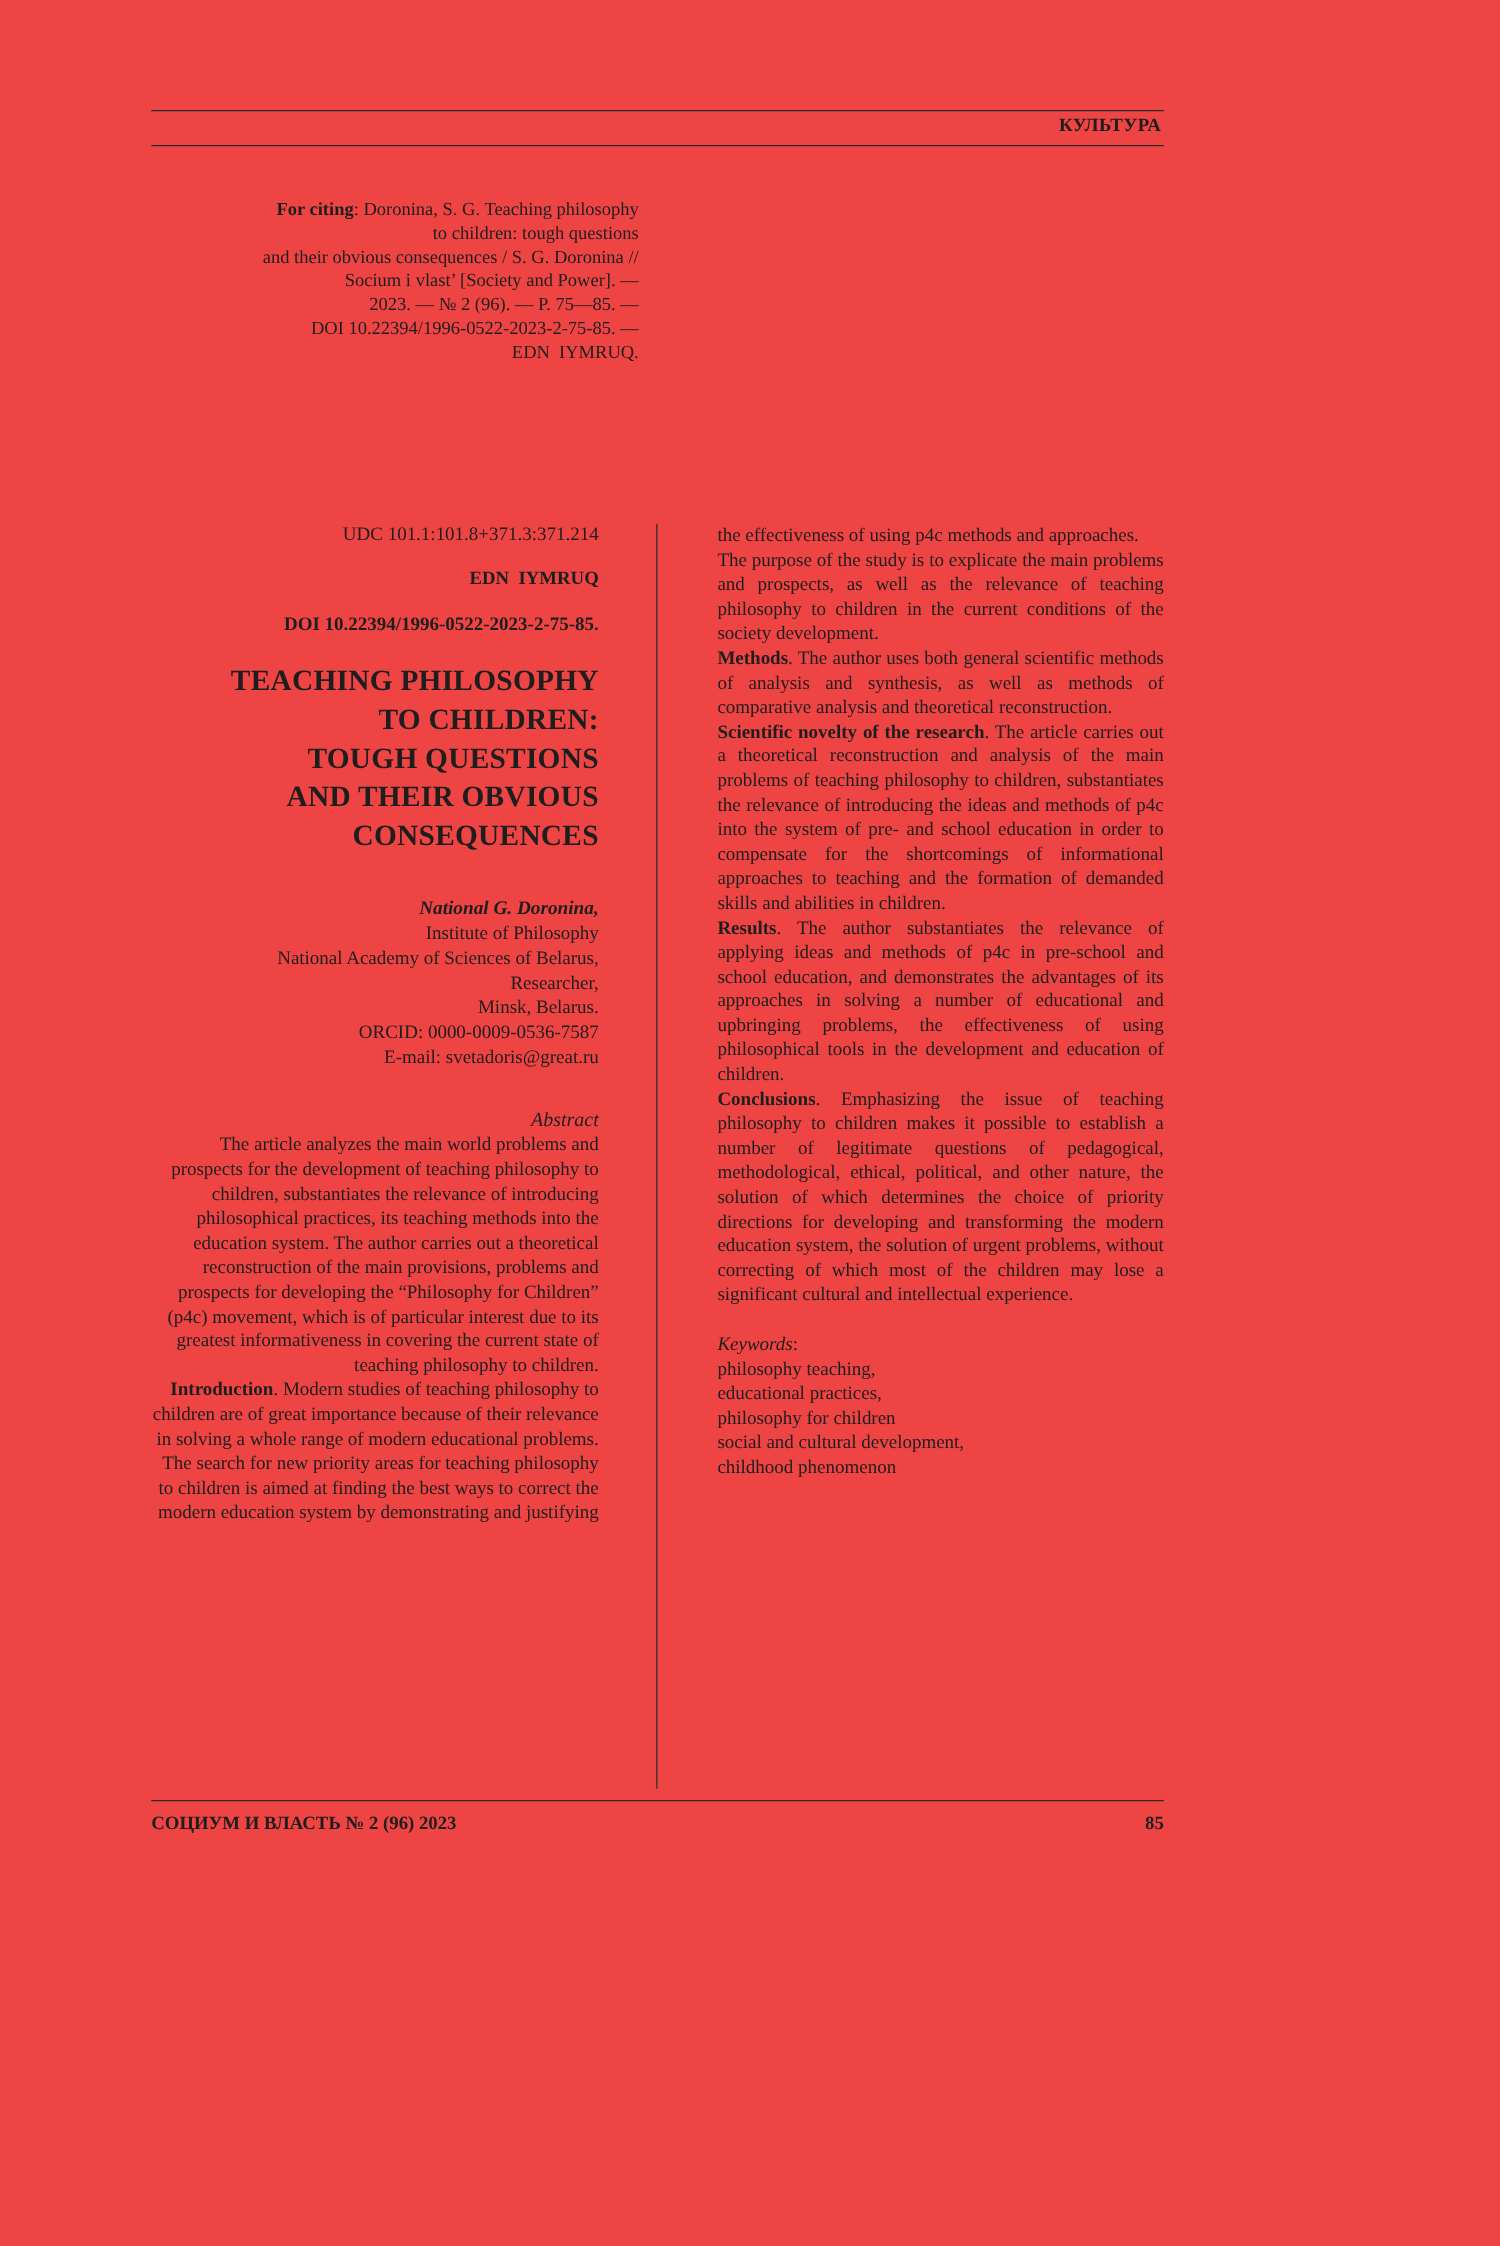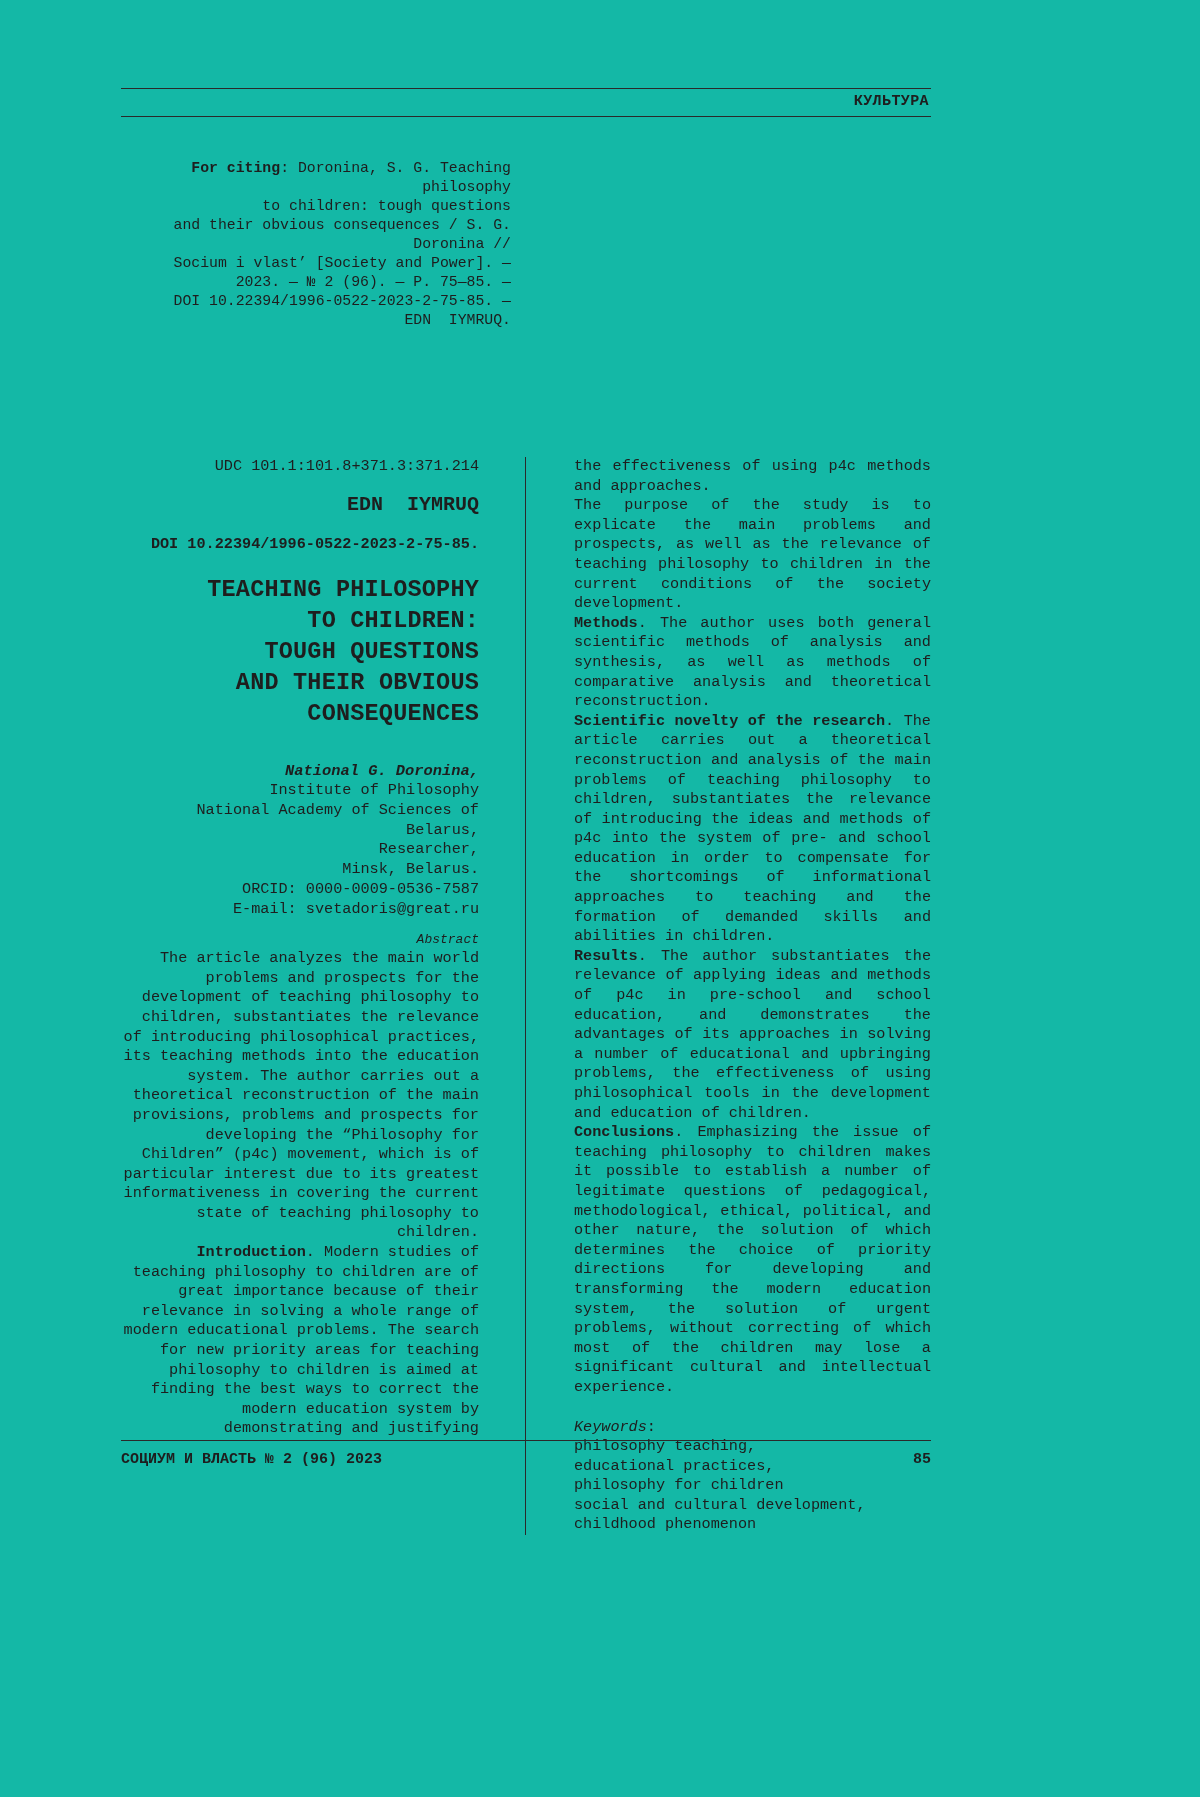--- a/index.html
+++ b/index.html
@@ -1,19 +1,19 @@
 <!DOCTYPE html>
 <html><head>
 <meta charset="utf-8">
 <style>
   * { margin:0; padding:0; box-sizing:border-box; }
   html,body { background:#ffffff; }
   .page {
-    width:1200px; height:1797px; background:#14b8a6; position:relative;
-    font-family:Liberation Mono, monospace; color:#1e1e1e;
+    width:1200px; height:1797px; background:#ef4444; position:relative;
+    font-family:Liberation Serif, serif; color:#1e1e1e;
     overflow:hidden;
   }
   .content { position:absolute; left:121px; top:0; width:810px; }
 
   .header-band {
     margin-top:88px;
     border-top:1px solid #2a2a2a;
     border-bottom:1px solid #2a2a2a;
     text-align:right;
     padding:4px 2px 6px 0;
@@ -25,32 +25,32 @@
     font-size:14.8px; line-height:19px; white-space:pre-line;
   }
   .citation b { font-weight:bold;padding-left:32px; }
 
   .columns { display:flex; margin-top:127px; min-height:1012px; align-items:stretch;gap:32px; }
   .col-left  { width:390px; text-align:right; }
   .divider   { width:1px; background:#2a2a2a; margin-left:14px; }
   .col-right { width:405px; padding-left:16px; font-size:15.2px; line-height:19.6px; }
 
   .udc { font-size:15.2px; margin-bottom:18px; }
-  .edn { font-size:20px; font-weight:bold; margin-bottom:19px; }
+  .edn { font-size:15px; font-weight:bold; margin-bottom:19px; }
   .doi { font-size:15.2px; font-weight:bold; margin-bottom:21px; }
 
   .title {
     font-weight:bold; font-size:23.5px; line-height:31px;
     white-space:pre-line; margin-bottom:32px; letter-spacing:0.2px;
   }
 
   .author-name { font-weight:bold; font-style:italic; font-size:15.4px; line-height:20px; }
   .affil-line  { font-size:15.2px; line-height:19.8px; }
 
-  .abstract-label { font-style:italic; font-size:13px; line-height:19.6px; margin-top:10px; }
+  .abstract-label { font-style:italic; font-size:16px; line-height:19.6px; margin-top:31px; }
   .left-para { font-size:15.2px; line-height:19.6px; }
   .left-para b { font-weight:bold; }
 
   .jpara { text-align:justify; }
   .jpara b { font-weight:bold; }
 
   .keywords { margin-top:20px; }
   .kw-label { font-style:italic; }
   .kw-line  { }
 

